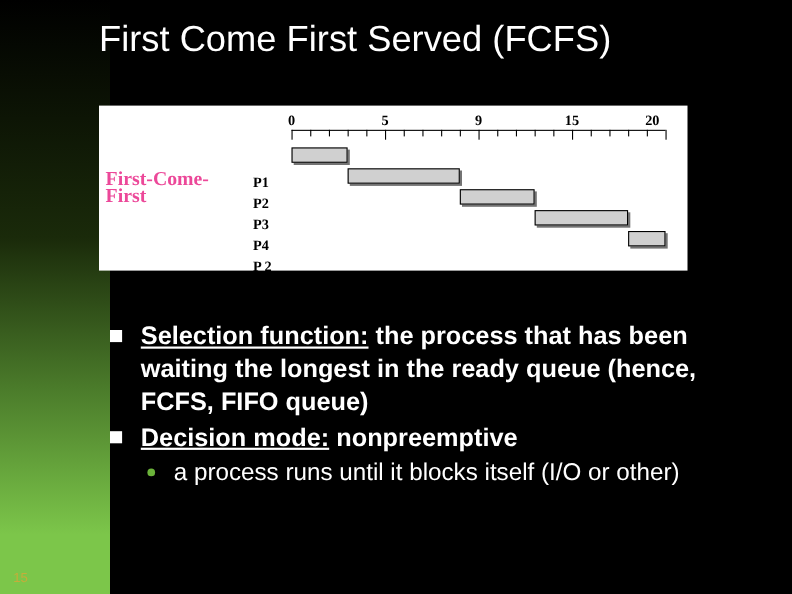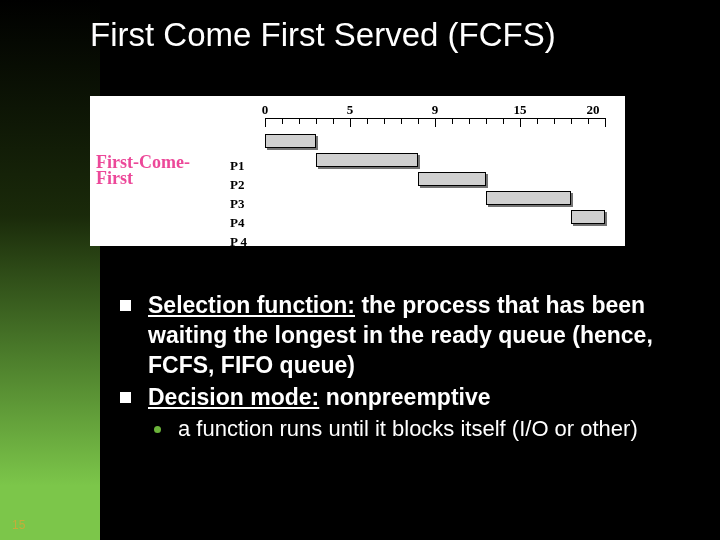--- a/index.html
+++ b/index.html
@@ -119,21 +119,21 @@
   }
   .bullets {
     position: absolute;
     top: 290px;
     left: 100px;
     width: 590px;
     font-size: 23px;
     line-height: 30px;
     color: #fff;
   }
-  .bullets ul { list-style: none; margin-left: 20px; }
+  .bullets ul { list-style: none; }
   .bullets li.top {
     position: relative;
     padding-left: 28px;
     margin-bottom: 2px;
     font-weight: bold;
   }
   .bullets li.top::before {
     content: "";
     position: absolute;
     left: 0; top: 10px;
@@ -212,21 +212,21 @@
             <div class="tick" style="left: 323px;"></div>
             <div class="tick major" style="left: 340px;"></div>
           </div>
       </div>
 
       <div class="proc-labels">
         <div>P1</div>
         <div>P2</div>
         <div>P3</div>
         <div>P4</div>
-        <div>P 4</div>
+        <div>P 2</div>
       </div>
 
       <div class="gantt" id="gantt">
           <div class="bar" style="top: 0px; left: 0px; width: 51px;"></div>
           <div class="bar" style="top: 19px; left: 51px; width: 102px;"></div>
           <div class="bar" style="top: 38px; left: 153px; width: 68px;"></div>
           <div class="bar" style="top: 57px; left: 221px; width: 85px;"></div>
           <div class="bar" style="top: 76px; left: 306px; width: 34px;"></div>
         </div>
 
@@ -234,19 +234,19 @@
   </div>
 
   <div class="bullets">
     <ul>
       <li class="top">
         <span style="text-decoration: underline;">Selection function:</span><span class="rest"> the process that has been waiting the longest in the ready queue (hence, FCFS, FIFO queue)</span>
       </li>
       <li class="top">
         <span style="text-decoration: underline;">Decision mode:</span><span class="rest"> nonpreemptive</span>
       </li>
-      <li class="sub">a function runs until it blocks itself (I/O or other)</li>
+      <li class="sub">a process runs until it blocks itself (I/O or other)</li>
     </ul>
   </div>
 
   <div class="page-num">15</div>
 
 </div>
 
 </body></html>

